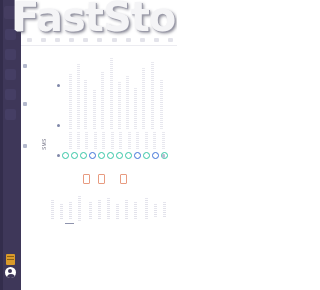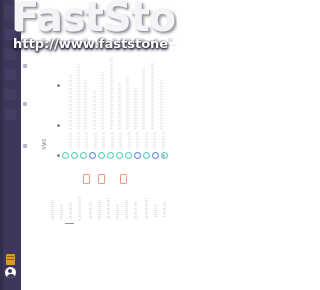--- a/index.html
+++ b/index.html
@@ -430,14 +430,13 @@
         <div class="xtick-col" style="left:122px;top:6px;  height:16px;"></div>
       </div>
       <div class="x-underline"></div>
 
     </div>
   </div>
 </div>
 
 <div class="watermark">
   <div class="wm-title">FastStone</div>
-  <div class="wm-url">http://www.faststone</div>
 </div>
 
 </body></html>

